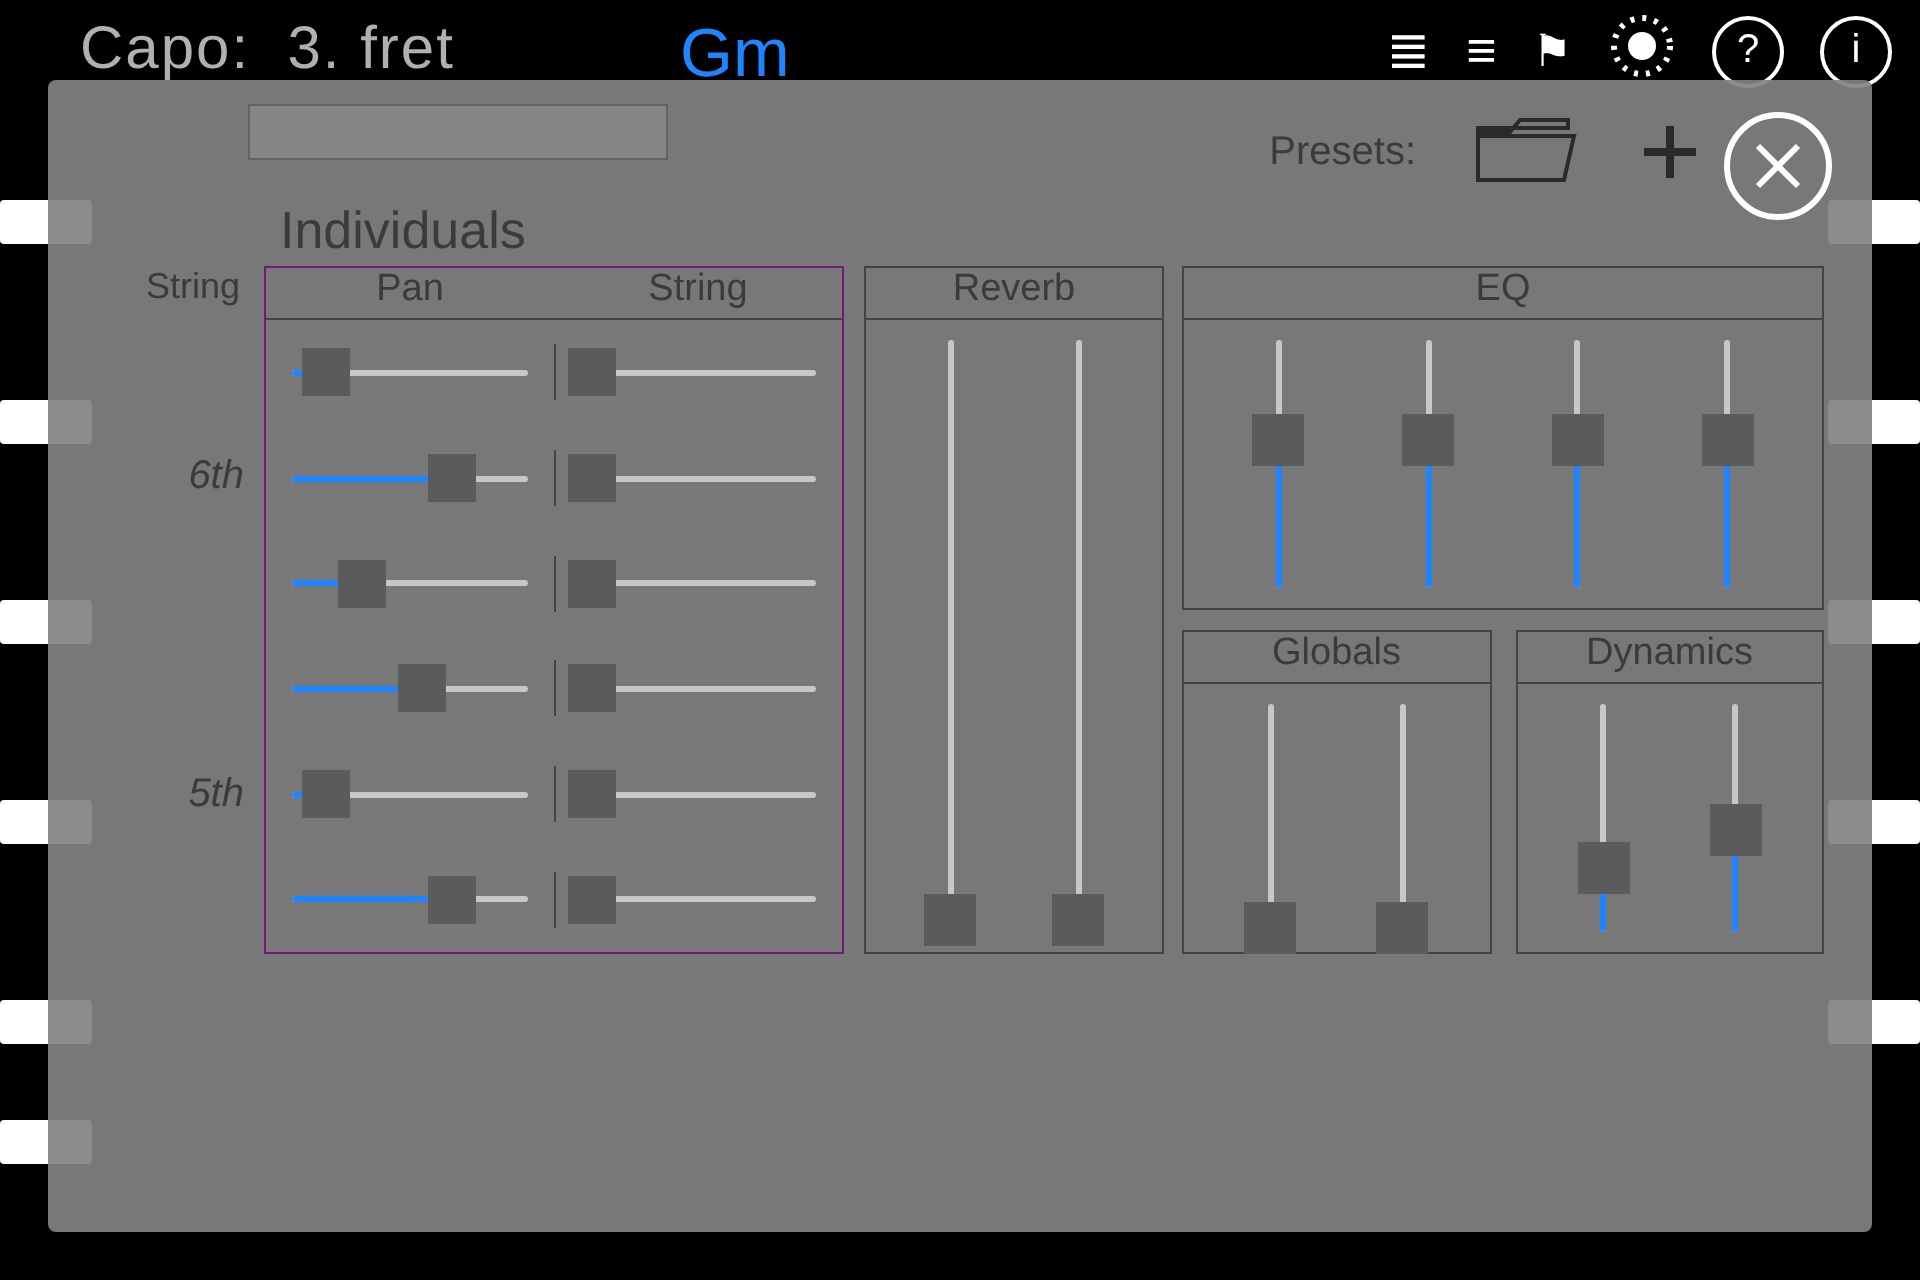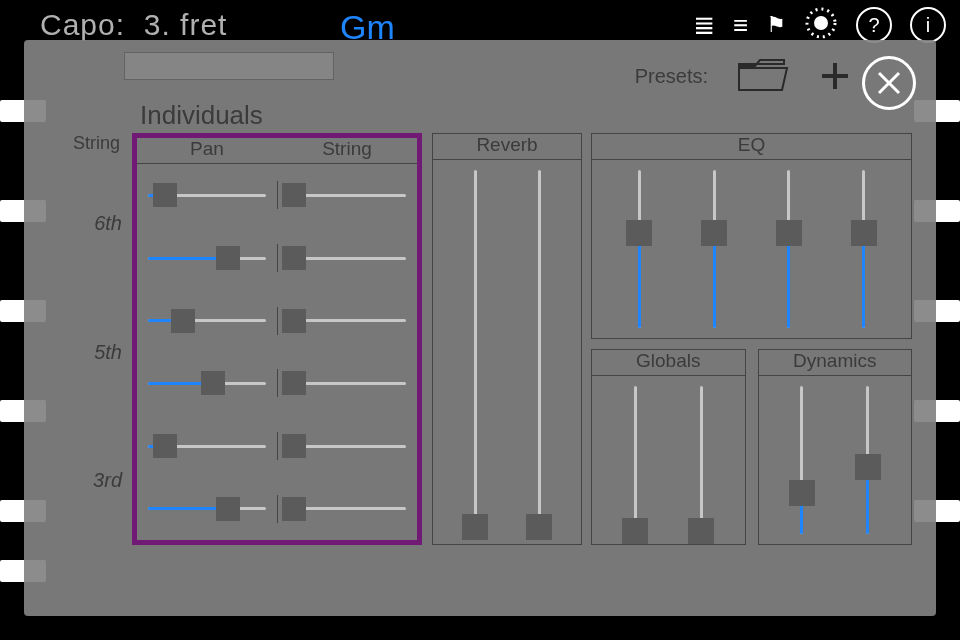--- a/index.html
+++ b/index.html
@@ -22,28 +22,28 @@
   .row-top{display:flex;align-items:center;justify-content:flex-end;gap:28px;height:48px;padding-right:60px}
   .presets-label{font-size:20px;color:#3b3b3b}
   .folder svg,.plus svg{display:block}
   .closebtn{position:absolute;top:16px;right:20px;width:54px;height:54px;border:3px solid #fff;border-radius:50%;display:flex;align-items:center;justify-content:center}
   .closebtn svg{display:block}
 
   .section-titles{display:flex;margin-top:0}
   .section-titles .ind{margin-left:92px;font-size:26px}
   .section-titles .glob{margin-left:186px;font-size:26px}
 
-  .body{display:flex;gap:10px;margin-top:2px;height:412px}
+  .body{display:flex;gap:10px;margin-top:2px;height:344px}
 
   .left{display:flex;gap:6px}
   .stringcol{width:78px;display:flex;flex-direction:column}
   .stringcol .hdr{height:26px;font-size:18px;text-align:right;padding-right:6px}
   .stringcol .cell{flex:1;display:flex;align-items:center;justify-content:flex-end;padding-right:4px;font-style:italic;font-size:20px;color:#3b3b3b}
 
-  .dualbox{border:5px solid #701a75;display:flex;flex-direction:column}
+  .dualbox{border:1px solid #701a75;display:flex;flex-direction:column}
   .dualbox .hdrrow{height:26px;display:flex;border-bottom:1px solid #444}
   .dualbox .hdrrow>div{flex:1;text-align:center;font-size:19px;color:#3b3b3b}
   .dualbox .slrows{flex:1;display:flex;flex-direction:column}
   .dualbox .slrow{flex:1;display:flex;align-items:center}
   .dualbox .slcol{flex:1;display:flex;align-items:center;justify-content:center;border-right:1px solid #444}
   .dualbox .slcol:last-child{border-right:none}
 
   .hslider{position:relative;width:118px;height:28px}
   .hslider .track{position:absolute;left:0;right:0;top:50%;height:3px;margin-top:-1.5px;background:#c7c7c7;border-radius:2px}
   .hslider .fill{position:absolute;left:0;top:50%;height:3px;margin-top:-1.5px;background:#1f85ff;border-radius:2px}
@@ -121,21 +121,20 @@
   <div class="section-titles">
     <div class="ind">Individuals</div>
   </div>
 
   <div class="body">
     <div class="left">
       <div class="stringcol">
         <div class="hdr">String</div>
         <div class="cell">6th</div>
         <div class="cell">5th</div>
-        <div class="cell">3rd</div>
       </div>
 
       <div class="dualbox" style="width:290px">
         <div class="hdrrow">
           <div>Pan</div>
           <div>String</div>
         </div>
         <div class="slrows" id="pan-delay-rows">
             <div class="slrow">
               <div class="slcol">

